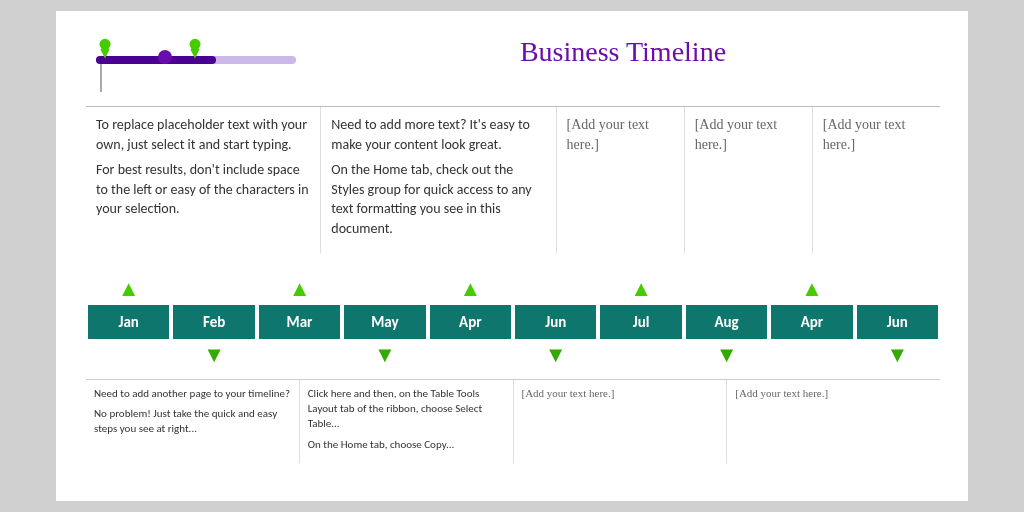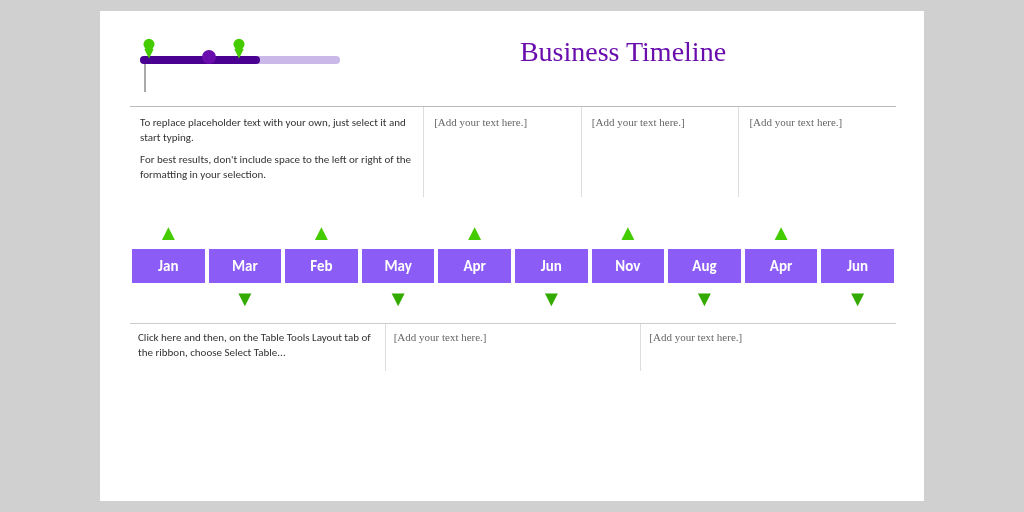--- a/index.html
+++ b/index.html
@@ -6,21 +6,21 @@
     body {
       background: #d0d0d0;
       font-family: Calibri, Arial, sans-serif;
       display: flex;
       justify-content: center;
       align-items: center;
       min-height: 100vh;
     }
     .page {
       background: #fff;
-      width: 824px;
+      width: 912px;
       min-height: 490px;
       padding: 20px 28px 20px 30px;
       position: relative;
     }
     
     .header {
       display: flex;
       align-items: flex-start;
       margin-bottom: 10px;
     }
@@ -102,21 +102,21 @@
     
     .top-text-row {
       display: flex;
       gap: 0;
       margin-bottom: 20px;
       border-top: 1px solid #bbb;
     }
     .text-box {
       flex: 1;
       padding: 8px 10px;
-      font-size: 11px;
+      font-size: 14px;
       line-height: 1.4;
       color: #333;
       border-right: 1px solid #ddd;
       min-height: 80px;
     }
     .text-box:last-child { border-right: none; }
     .text-box p { margin-bottom: 6px; }
     
     .full-timeline {
       width: 100%;
@@ -132,21 +132,21 @@
       justify-content: center;
       align-items: center;
       height: 32px;
       font-size: 22px;
       font-weight: bold;
     }
     .acell.has-arrow-up { color: #44cc00; }
     .acell.has-arrow-down { color: #33aa00; }
     .mcell {
       flex: 1;
-      background: #8b5cf6;
+      background: #0f766e;
       color: #fff;
       font-size: 15px;
       font-weight: bold;
       text-align: center;
       padding: 8px 2px;
       margin: 0 2px;
     }
     .month-row-wrapper {
       display: flex;
       width: 100%;
@@ -212,21 +212,25 @@
     </div>
 
     <div class="title-area">
       <h1>Business Timeline</h1>
     </div>
   </div>
 
   <div class="top-text-row" id="top-text-container">
   <div class="text-box" style="flex: 2 1 0%;">
         <p>To replace placeholder text with your own, just select it and start typing.</p>
-        <p>For best results, don't include space to the left or right of the formatting in your selection.</p>
+        <p>For best results, don't include space to the left or easy of the characters in your selection.</p>
+      </div>
+      <div class="text-box" style="flex: 2 1 0%;">
+        <p>Need to add more text? It's easy to make your content look great.</p>
+        <p>On the Home tab, check out the Styles group for quick access to any text formatting you see in this document.</p>
       </div>
       <div class="text-box">
         <p class="placeholder">[Add your text here.]</p>
       </div>
       <div class="text-box">
         <p class="placeholder">[Add your text here.]</p>
       </div>
       <div class="text-box">
         <p class="placeholder">[Add your text here.]</p>
       </div>
@@ -240,47 +244,52 @@
         <div class="acell"></div>
         <div class="acell has-arrow-up">▲</div>
         <div class="acell"></div>
         <div class="acell has-arrow-up">▲</div>
         <div class="acell"></div>
         <div class="acell has-arrow-up">▲</div>
         <div class="acell"></div>
       </div>
       <div class="month-row-wrapper">
         <div class="mcell">Jan</div>
+        <div class="mcell">Feb</div>
         <div class="mcell">Mar</div>
-        <div class="mcell">Feb</div>
         <div class="mcell">May</div>
         <div class="mcell">Apr</div>
         <div class="mcell">Jun</div>
-        <div class="mcell">Nov</div>
+        <div class="mcell">Jul</div>
         <div class="mcell">Aug</div>
         <div class="mcell">Apr</div>
         <div class="mcell">Jun</div>
       </div>
       <div class="arrow-row">
         <div class="acell"></div>
         <div class="acell has-arrow-down">▼</div>
         <div class="acell"></div>
         <div class="acell has-arrow-down">▼</div>
         <div class="acell"></div>
         <div class="acell has-arrow-down">▼</div>
         <div class="acell"></div>
         <div class="acell has-arrow-down">▼</div>
         <div class="acell"></div>
         <div class="acell has-arrow-down">▼</div>
       </div>
     </div>
 
   <div class="btm-row" id="bottom-text-container">
+  <div class="btm-cell">
+        <p>Need to add another page to your timeline?</p>
+        <p>No problem! Just take the quick and easy steps you see at right...</p>
+      </div>
       <div class="btm-cell">
         <p>Click here and then, on the Table Tools Layout tab of the ribbon, choose Select Table...</p>
+        <p>On the Home tab, choose Copy...</p>
       </div>
       <div class="btm-cell">
         <p class="placeholder">[Add your text here.]</p>
       </div>
       <div class="btm-cell">
         <p class="placeholder">[Add your text here.]</p>
       </div>
     </div>
 </div>
 

